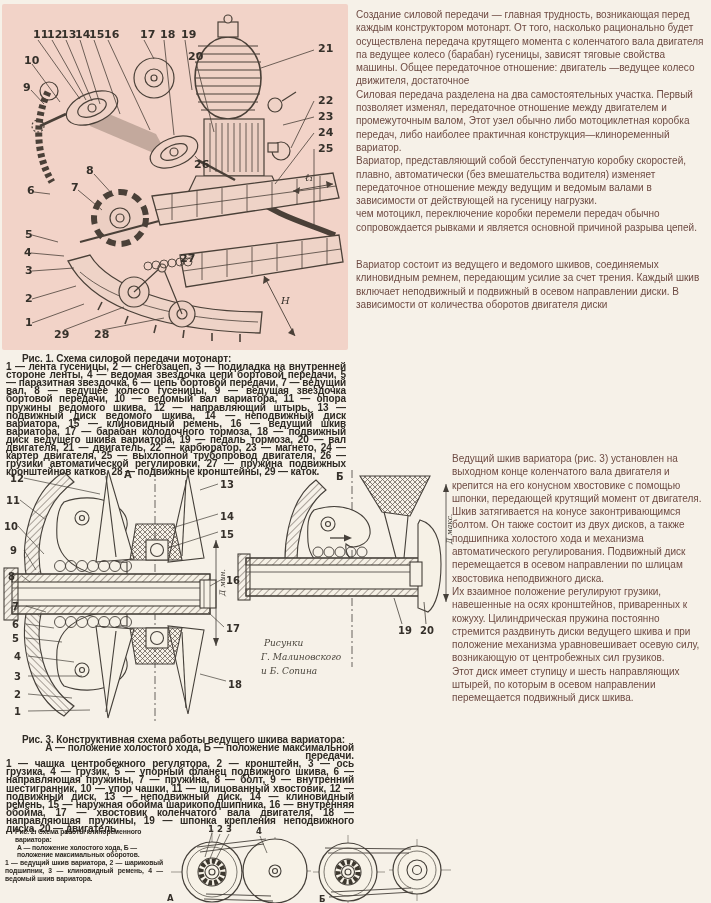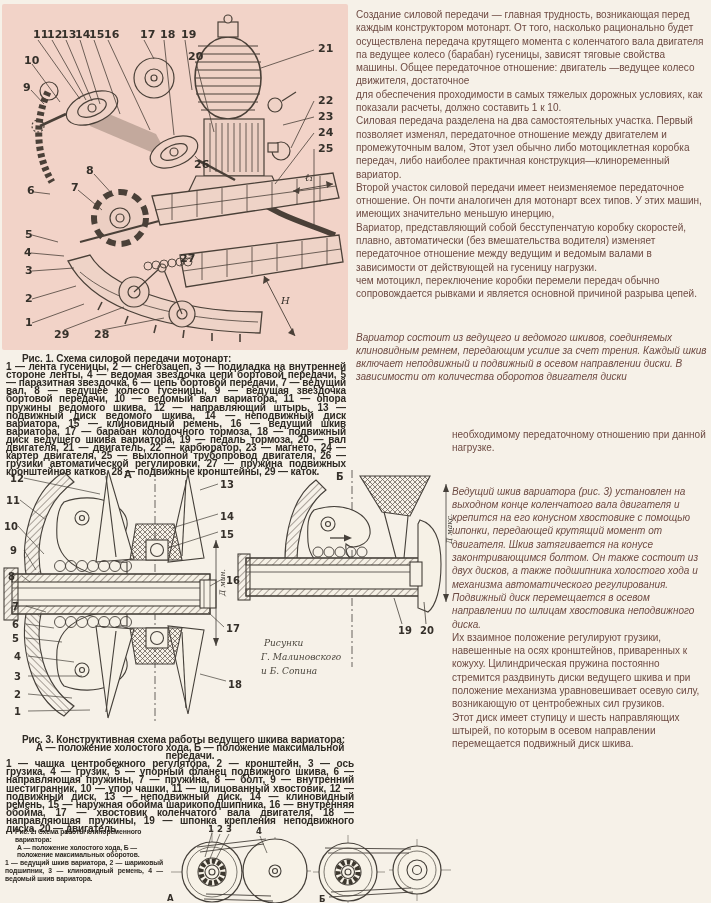--- a/index.html
+++ b/index.html
@@ -2,21 +2,21 @@
 <html><head>
 <meta charset="utf-8">
 <style>
   html,body{margin:0;padding:0;}
   body{width:711px;height:903px;position:relative;overflow:hidden;
        background:#f6f1e8;font-family:"Liberation Sans",sans-serif;}
   .abs{position:absolute;}
   
   .article{color:#6e4b43;font-size:10px;line-height:13.3px;}
   .article p{margin:0;}
-  .article p.gap{margin-top:30px;font-style:italic;}
+  .article p.gap{margin-top:24px;}
   
   .cap{font-family:"Liberation Sans",sans-serif;font-weight:bold;color:#2e2a24;
        font-size:10px;line-height:8.1px;text-align:justify;letter-spacing:-0.1px;}
   .cap .t{text-align:left;padding-left:16px;}
   .cap2{font-size:6.8px;line-height:7.8px;}
   
   .f1n{font:bold 11px "DejaVu Sans",sans-serif;fill:#35302a;}
   .f3n{font:bold 10px "DejaVu Sans",sans-serif;fill:#35302a;}
   .f2n{font:bold 8.5px "DejaVu Sans",sans-serif;fill:#35302a;}
   .dimt{font:italic 7.5px "DejaVu Serif",serif;fill:#35302a;}
@@ -272,21 +272,21 @@
   </g>
   <g>
     <text class="credit" x="264" y="184">Рисунки</text>
     <text class="credit" x="261" y="198">Г. Малиновского</text>
     <text class="credit" x="261" y="212">и Б. Сопина</text>
   </g>
 </svg>
 
 <div class="abs cap" style="left:6px;top:736px;width:348px;">
   <div class="t">Рис. 3. Конструктивная схема работы ведущего шкива вариатора:</div>
-  <div style="padding-left:20px;text-align:center;">А — положение холостого хода, Б — положение максимальной передачи.</div>
+  <div style="padding-left:20px;text-align:right;">А — положение холостого хода, Б — положение максимальной передачи.</div>
   <div>1 — чашка центробежного регулятора, 2 — кронштейн, 3 — ось грузика, 4 — грузик, 5 — упорный фланец подвижного шкива, 6 — направляющая пружины, 7 — пружина, 8 — болт, 9 — внутренний шестигранник, 10 — упор чашки, 11 — шлицованный хвостовик, 12 — подвижный диск, 13 — неподвижный диск, 14 — клиновидный ремень, 15 — наружная обойма шарикоподшипника, 16 — внутренняя обойма, 17 — хвостовик коленчатого вала двигателя, 18 — направляющая пружины, 19 — шпонка крепления неподвижного диска, 20 — двигатель.</div>
 </div>
 
 <div class="abs cap cap2" style="left:5px;top:828px;width:158px;">
   <div class="t" style="padding-left:10px;">Рис. 2. Схема работы клиноременного вариатора:</div>
   <div style="padding-left:12px;text-align:left;">А — положение холостого хода, Б — положение максимальных оборотов.</div>
   <div>1 — ведущий шкив вариатора, 2 — шариковый подшипник, 3 — клиновидный ремень, 4 — ведомый шкив вариатора.</div>
 </div>
 
 <svg class="abs" style="left:163px;top:823px;" width="305" height="80" viewBox="0 0 305 80">
@@ -329,27 +329,24 @@
     <text class="f2n" x="54" y="9">2</text>
     <text class="f2n" x="63" y="9">3</text>
     <text class="f2n" x="93" y="11">4</text>
     <text class="f2n" x="4" y="78">А</text>
     <text class="f2n" x="156" y="79">Б</text>
   </g>
 </svg>
 
 <div class="abs article" style="left:356px;top:8px;width:352px;">
   <p>Создание силовой передачи — главная трудность, возникающая перед каждым конструктором мотонарт. От того, насколько рационально будет осуществлена передача крутящего момента с коленчатого вала двигателя па ведущее колесо (барабан) гусеницы, зависят тяговые свойства машины. Общее передаточное отношение: двигатель —ведущее колесо движителя, достаточное</p>
-  <p>для обеспечения проходимости в самых тяжелых дорожных условиях, как показали расчеты, должно составить 1 к 10.</p>
   <p>Силовая передача разделена на два самостоятельных участка. Первый позволяет изменял, передаточное отношение между двигателем и промежуточным валом, Этот узел обычно либо мотоциклетная коробка передач, либо наиболее практичная конструкция—клиноременный вариатор.</p>
-  <p>Второй участок силовой передачи имеет неизменяемое передаточное отношение. Он почти аналогичен для мотонарт всех типов. У этих машин, имеющих значительно меньшую инерцию,</p>
   <p>Вариатор, представляющий собой бесступенчатую коробку скоростей, плавно, автоматически (без вмешательства водителя) изменяет передаточное отношение между ведущим и ведомым валами в зависимости от действующей на гусеницу нагрузки.</p>
   <p>чем мотоцикл, переключение коробки перемели передач обычно сопровождается рывками и является основной причиной разрыва цепей.</p>
   <p class="gap">Вариатор состоит из ведущего и ведомого шкивов, соединяемых клиновидным ремнем, передающим усилие за счет трения. Каждый шкив включает неподвижный и подвижный в осевом направлении диски. В зависимости от количества оборотов двигателя диски</p>
 </div>
 
 <div class="abs article" style="left:452px;top:428px;width:258px;">
-  <p>необходимому передаточному отношению при данной нагрузке.</p>
   <p class="gap">Ведущий шкив вариатора (рис. 3) установлен на выходном конце коленчатого вала двигателя и крепится на его конусном хвостовике с помощью шпонки, передающей крутящий момент от двигателя. Шкив затягивается на конусе законтривающимся болтом. Он также состоит из двух дисков, а также подшипника холостого хода и механизма автоматического регулирования. Подвижный диск перемещается в осевом направлении по шлицам хвостовика неподвижного диска.</p>
   <p>Их взаимное положение регулируют грузики, навешенные на осях кронштейнов, приваренных к кожуху. Цилиндрическая пружина постоянно стремится раздвинуть диски ведущего шкива и при положение механизма уравновешивает осевую силу, возникающую от центробежных сил грузиков.</p>
   <p>Этот диск имеет ступицу и шесть направляющих штырей, по которым в осевом направлении перемещается подвижный диск шкива.</p>
 
 </div>
 
 </body></html>

